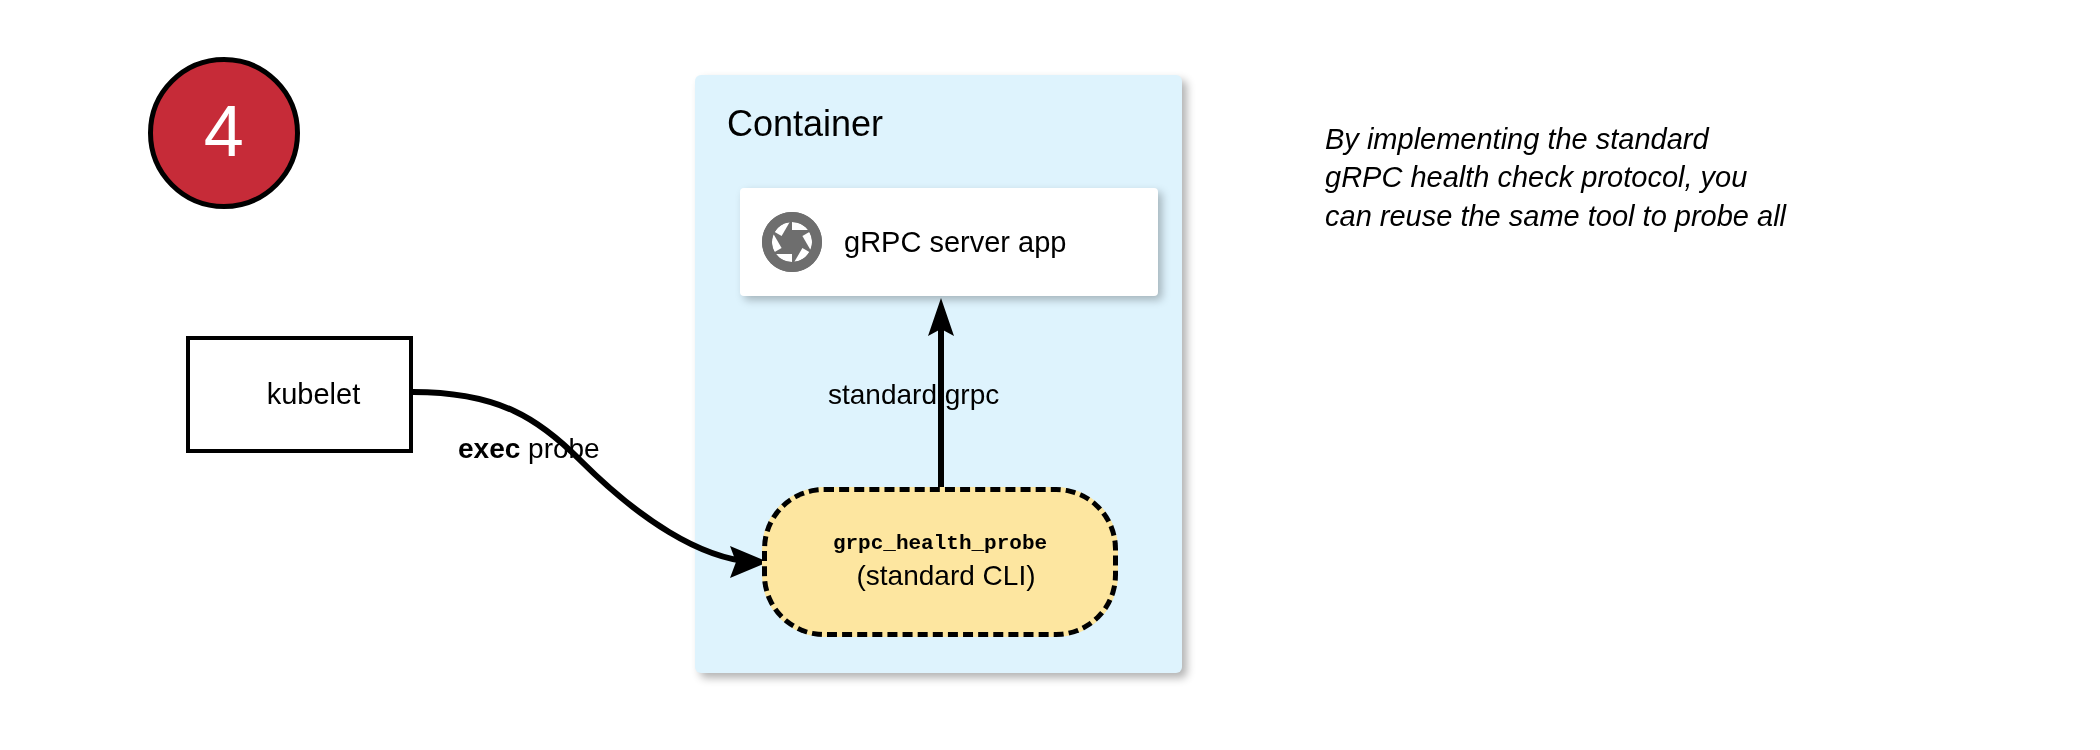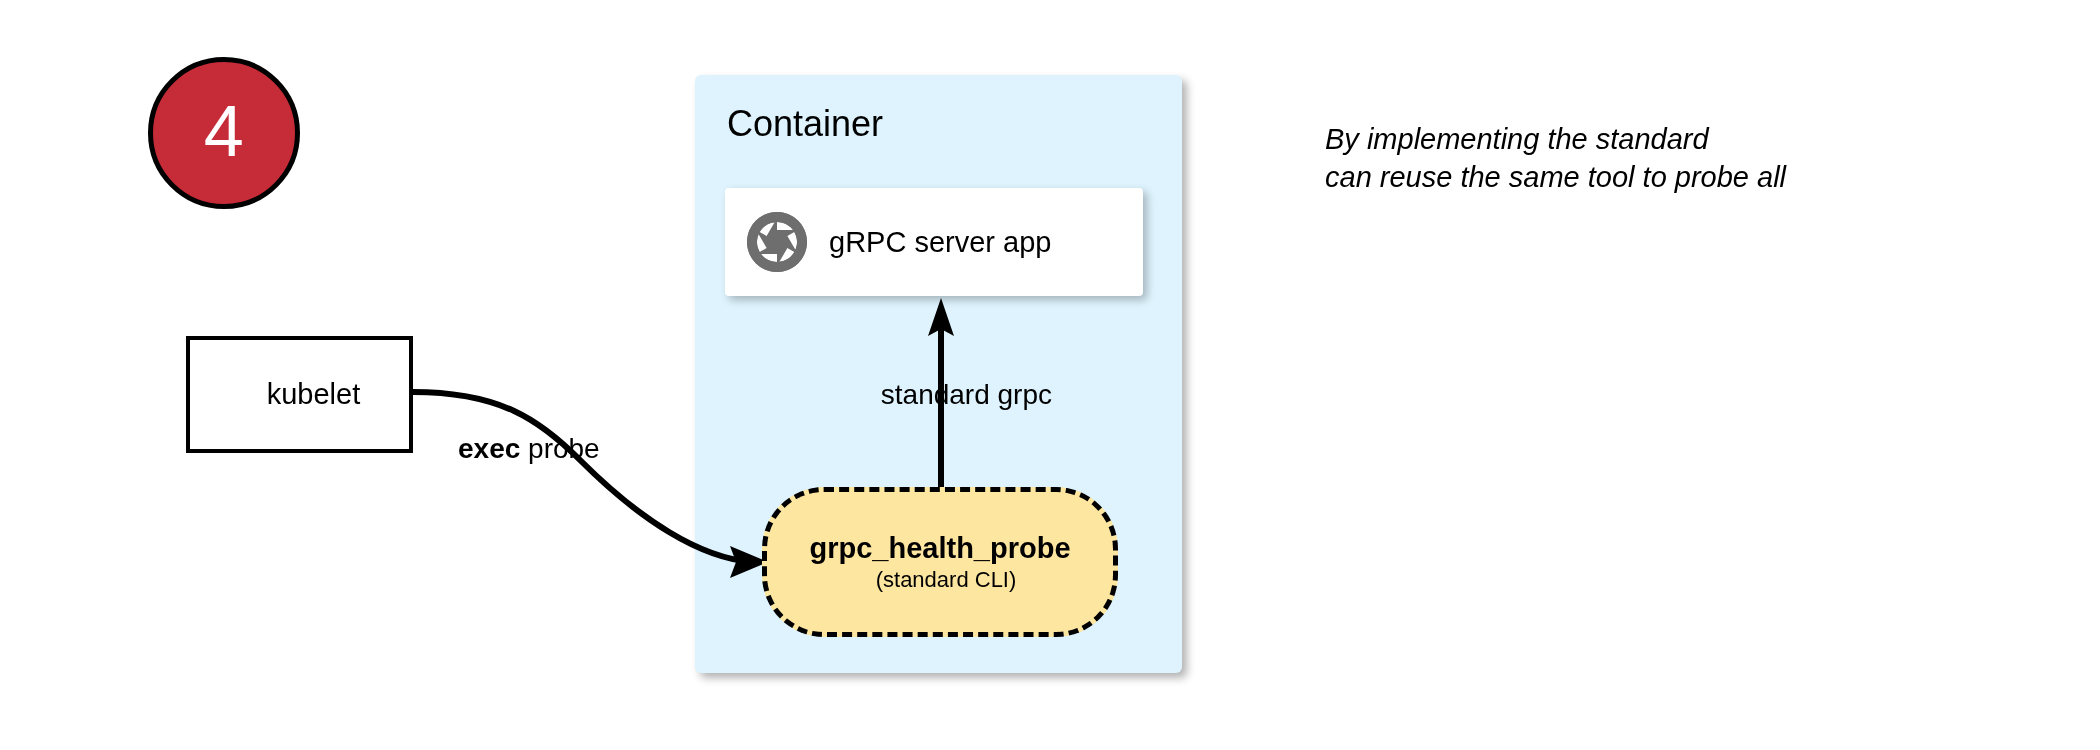--- a/index.html
+++ b/index.html
@@ -65,21 +65,21 @@
     top: 27px;
     font-size: 36px;
     line-height: 1.2;
     color: #000000;
     white-space: nowrap;
   }
 
   
   .server-card {
     position: absolute;
-    left: 725px;
+    left: 740px;
     top: 188px;
     width: 418px;
     height: 108px;
     background: #ffffff;
     border-radius: 4px;
     box-shadow: 4px 4px 8px rgba(0,0,0,0.26);
     display: flex;
     align-items: center;
   }
   .aperture-icon {
@@ -108,27 +108,28 @@
     border: 5px dashed #000000;
     border-radius: 62px;
     box-sizing: border-box;
     display: flex;
     flex-direction: column;
     align-items: center;
     justify-content: center;
     z-index: 3;
   }
   .probe-pill-title {
-    font-size: 29px;
+    font-size: 21px;
     font-weight: bold;
     line-height: 1.25;
     white-space: nowrap;
+    font-family: Liberation Mono, monospace;
   }
   .probe-pill-sub {
-    font-size: 22px;
+    font-size: 28px;
     line-height: 1.25;
     white-space: nowrap;
     margin-left: 12px;
   }
 
   
   .kubelet-box {
     position: absolute;
     left: 186px;
     top: 336px;
@@ -171,21 +172,21 @@
   .exec-probe-label {
     left: 458px;
     top: 424px;
     margin-top: 8px;
   }
   .exec-probe-label .strong { font-weight: bold; }
 
   .protocol-label {
     left: 828px;
     top: 378px;
-    text-align: right;
+    text-align: left;
     width: 224px;
     white-space: normal;
   }
   .protocol-label .line { display: block; }
 
   
   .caption {
     position: absolute;
     left: 1325px;
     top: 120px;
@@ -248,16 +249,17 @@
   <div class="edge-label exec-probe-label">
     <span class="strong">exec</span><span> probe</span>
   </div>
 
   <div class="edge-label protocol-label">
     <span class="line">standard grpc</span>
   </div>
 
   <div class="caption">
     <span class="line">By implementing the standard</span>
+    <span class="line">gRPC health check protocol, you</span>
     <span class="line">can reuse the same tool to probe all</span>
   </div>
 
 </div>
 
 </body></html>

